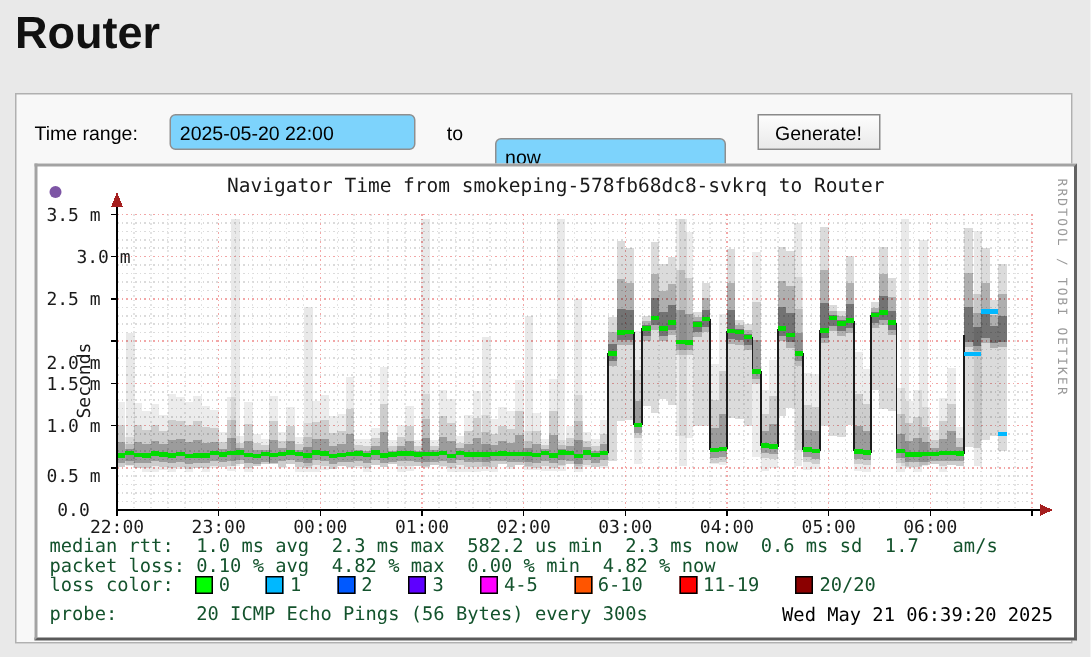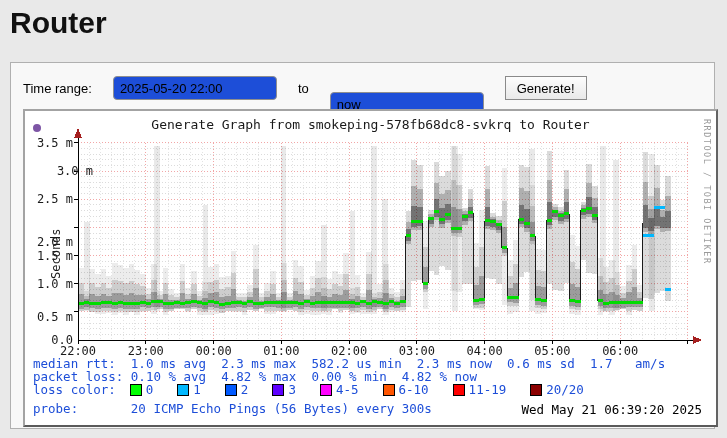--- a/index.html
+++ b/index.html
@@ -16,21 +16,21 @@
   .panel{
     position:absolute;left:10px;top:62px;width:705px;height:367px;
     background:#f8f8f8;border:1px solid #b0b0b0;box-sizing:border-box;
   }
   .form-row{
     position:absolute;left:12px;top:13px;height:24px;
     display:flex;align-items:center;gap:21px;font-size:13px;color:#000;
   }
   .inp{
     height:20px;box-sizing:content-box;padding:1px 6px;
-    border:1px solid #8f8f8f;border-radius:4px;background:#1d4ed8;
+    border:1px solid #8f8f8f;border-radius:4px;background:#7dd3fc;
     font-family:"Liberation Sans",sans-serif;font-size:13px;color:#000;
   }
   .inp.start{width:150px;}
   .inp.end{width:140px;margin-top:32px;}
   .gen{
     height:24px;padding:1px 11px;border:1px solid #8a8a8a;border-radius:0;
     background:linear-gradient(#fdfdfd,#e9e9e9);
     font-family:"Liberation Sans",sans-serif;font-size:13px;color:#000;
   }
   .graph-image{
@@ -47,23 +47,23 @@
   .ylab{
     position:absolute;left:24px;top:168px;font-size:12px;color:#1a1a1a;
     transform:rotate(-90deg);transform-origin:0 0;white-space:pre;
   }
   .wm{
     position:absolute;left:687px;top:8px;font-size:8.5px;color:#9a9a9a;
     letter-spacing:1.5px;transform:rotate(90deg);transform-origin:0 0;white-space:pre;
   }
   .plot{position:absolute;left:40px;top:14px;width:648px;height:224px;}
   .ticklabels{position:absolute;left:0;top:0;width:100%;height:100%;pointer-events:none;}
-  .ytl{position:absolute;left:0;width:48px;text-align:right;font-size:12px;color:#1a1a1a;white-space:pre;}
+  .ytl{position:absolute;left:0;width:48px;text-align:center;font-size:12px;color:#1a1a1a;white-space:pre;}
   .xtl{position:absolute;width:40px;text-align:center;font-size:12px;color:#1a1a1a;white-space:pre;}
-  .srow{position:absolute;left:8px;font-size:12.5px;color:#1d4ed8;white-space:pre;line-height:13px;}
+  .srow{position:absolute;left:8px;font-size:12.5px;color:#14532d;white-space:pre;line-height:13px;}
   .r1{top:246px;} .r2{top:259px;} .r3{top:272px;display:flex;align-items:center;} .r4{top:291px;}
   .legend{display:inline-flex;align-items:center;margin-left:14px;gap:24px;}
   .litem{display:inline-flex;align-items:center;gap:4px;white-space:pre;}
   .sq{display:inline-block;width:10px;height:10px;border:1px solid #000;}
   .gdate{position:absolute;right:14px;top:291px;font-size:12.5px;color:#000;white-space:pre;}
 </style>
 </head>
 <body>
 
 <div>
@@ -74,21 +74,21 @@
     <div class="form-row">
       <label>Time range:</label>
       <input class="inp start" type="text" value="2025-05-20 22:00" style="">
       <span>to</span>
       <input class="inp end" type="text" value="now" style="">
       <button class="gen">Generate!</button>
     </div>
 
     <div class="graph-image">
       <div class="dot" style="background: rgb(125, 85, 165);"></div>
-      <div class="gtitle">Generate Graph from smokeping-578fb68dc8-svkrq to Router</div>
+      <div class="gtitle">Navigator Time from smokeping-578fb68dc8-svkrq to Router</div>
       <div class="ylab">Seconds</div>
       <div class="wm">RRDTOOL / TOBI OETIKER</div>
       <div class="plot" id="plot"><svg width="648" height="224" xmlns="http://www.w3.org/2000/svg" shape-rendering="crispEdges">
             <line x1="13" y1="209.37" x2="623" y2="209.37" stroke="#dbdbdb" stroke-width="1" stroke-dasharray="1 2"></line>
             <line x1="13" y1="203.74" x2="623" y2="203.74" stroke="#dbdbdb" stroke-width="1" stroke-dasharray="1 2"></line>
             <line x1="13" y1="198.11" x2="623" y2="198.11" stroke="#dbdbdb" stroke-width="1" stroke-dasharray="1 2"></line>
             <line x1="13" y1="192.48" x2="623" y2="192.48" stroke="#dbdbdb" stroke-width="1" stroke-dasharray="1 2"></line>
             <line x1="13" y1="181.22" x2="623" y2="181.22" stroke="#dbdbdb" stroke-width="1" stroke-dasharray="1 2"></line>
             <line x1="13" y1="175.59" x2="623" y2="175.59" stroke="#dbdbdb" stroke-width="1" stroke-dasharray="1 2"></line>
             <line x1="13" y1="169.96" x2="623" y2="169.96" stroke="#dbdbdb" stroke-width="1" stroke-dasharray="1 2"></line>

